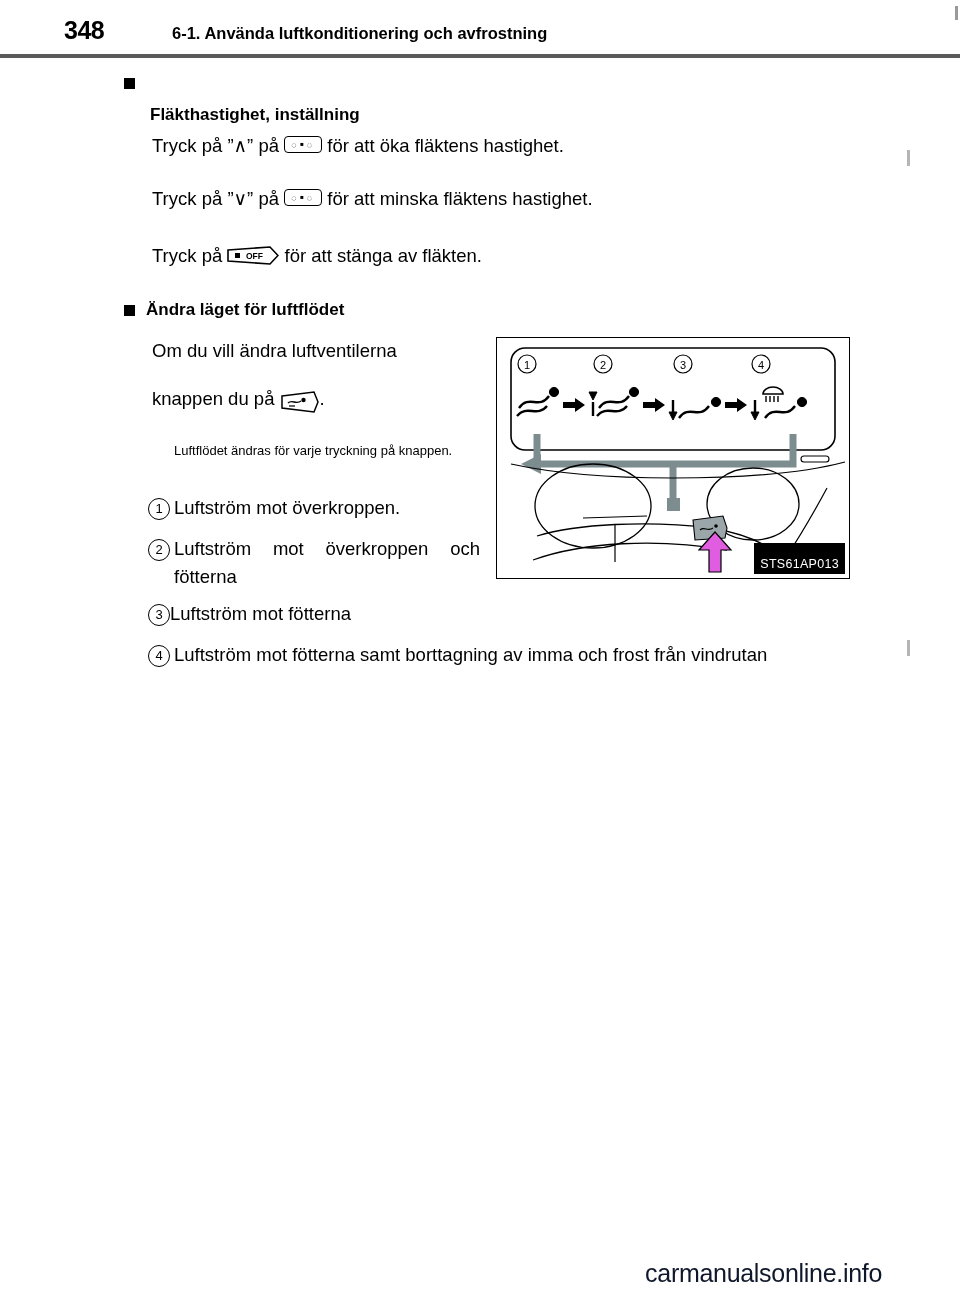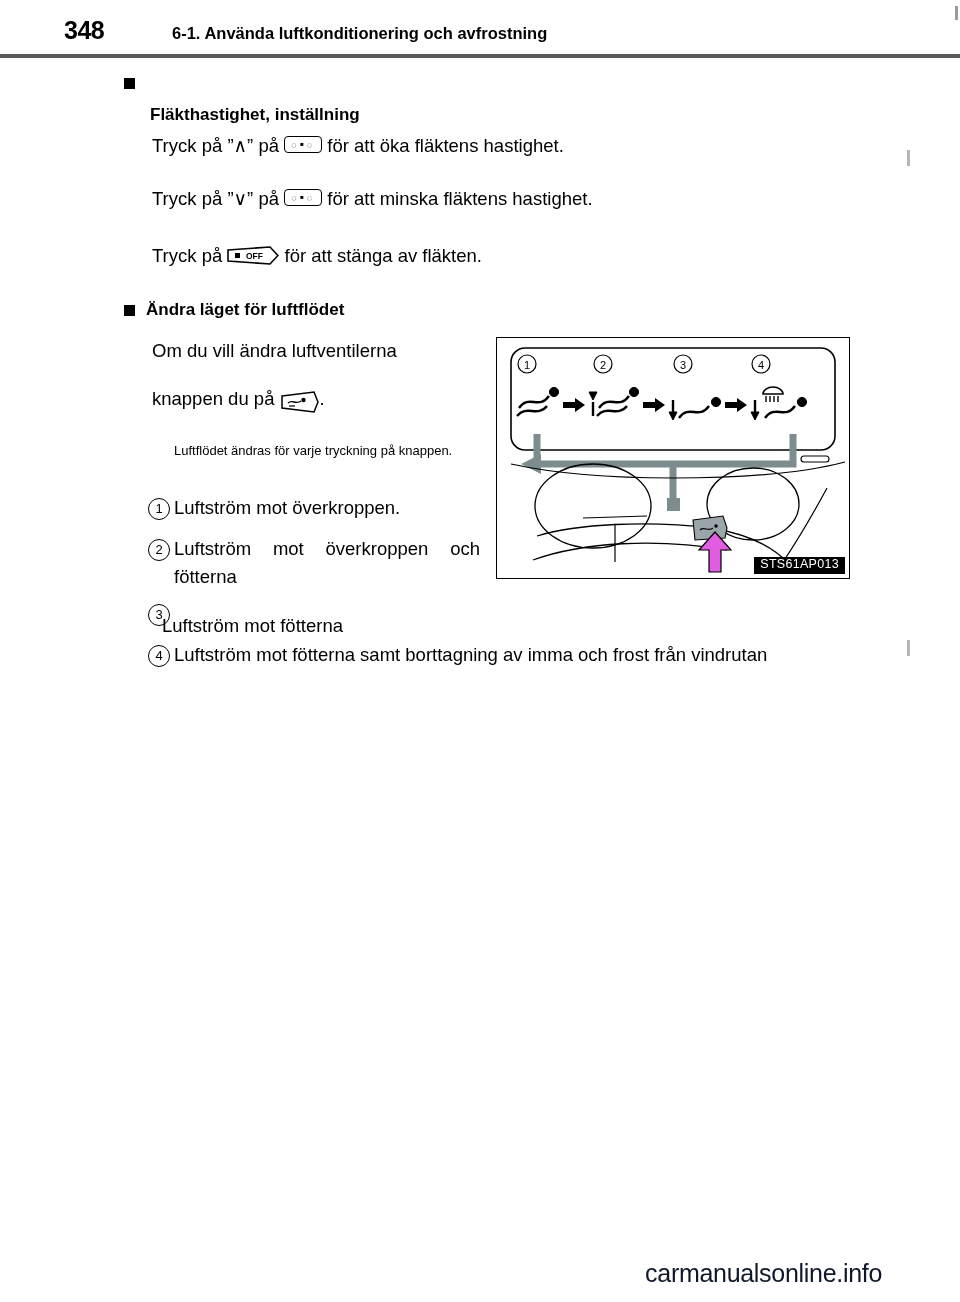--- a/index.html
+++ b/index.html
@@ -157,21 +157,21 @@
     background: #ffffff;
     overflow: hidden;
   }
   .fig-code {
     position: absolute;
     right: 4px;
     bottom: 4px;
     background: #000;
     color: #fff;
     font-size: 12.5px;
-    padding: 0 6px 3px 6px;
+    padding: 14px 6px 3px 6px;
     letter-spacing: 0.3px;
   }
 
   
   .watermark {
     position: absolute;
     right: 30px;
     bottom: 14px;
     font-size: 25px;
     color: #0f172a;
@@ -242,21 +242,21 @@
 
   <div class="small-line" style="left:174px; top:440px; width:300px; text-align:justify;">Luftflödet ändras för varje tryckning på knappen.</div>
 
   <div class="num-circle" style="left:148px; top:498px;">1</div>
   <div class="body-para" style="left:174px; top:494px; width:300px;">Luftström mot överkroppen.</div>
 
   <div class="num-circle" style="left:148px; top:539px;">2</div>
   <div class="body-para" style="left:174px; top:535px; width:306px;">Luftström mot överkroppen och fötterna</div>
 
   <div class="num-circle" style="left:148px; top:604px;">3</div>
-  <div class="body-para" style="left:162px; top:600px; width:330px;margin-top:12px;">Luftström mot fötterna</div>
+  <div class="body-para" style="left:170px; top:600px; width:330px;">Luftström mot fötterna</div>
 
   <div class="num-circle" style="left:148px; top:645px;">4</div>
   <div class="body-para" style="left:174px; top:641px; width:672px;">Luftström mot fötterna samt borttagning av imma och frost från vindrutan</div>
 
   <div class="figure">
     <svg viewBox="0 0 352 240" width="352" height="240">
 
       <rect x="14" y="10" width="324" height="102" rx="14" ry="14" fill="#ffffff" stroke="#000000" stroke-width="1.6"></rect>
 
       <circle cx="30" cy="26" r="9" fill="#ffffff" stroke="#000000" stroke-width="1.2"></circle>

